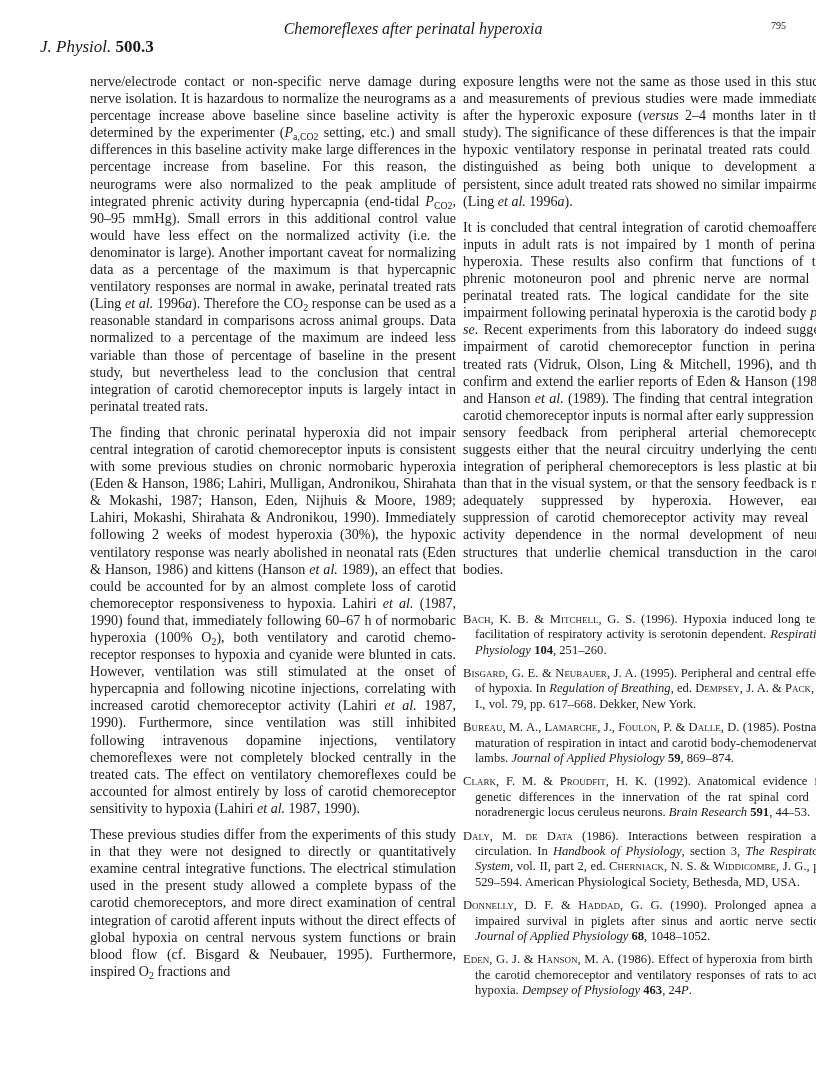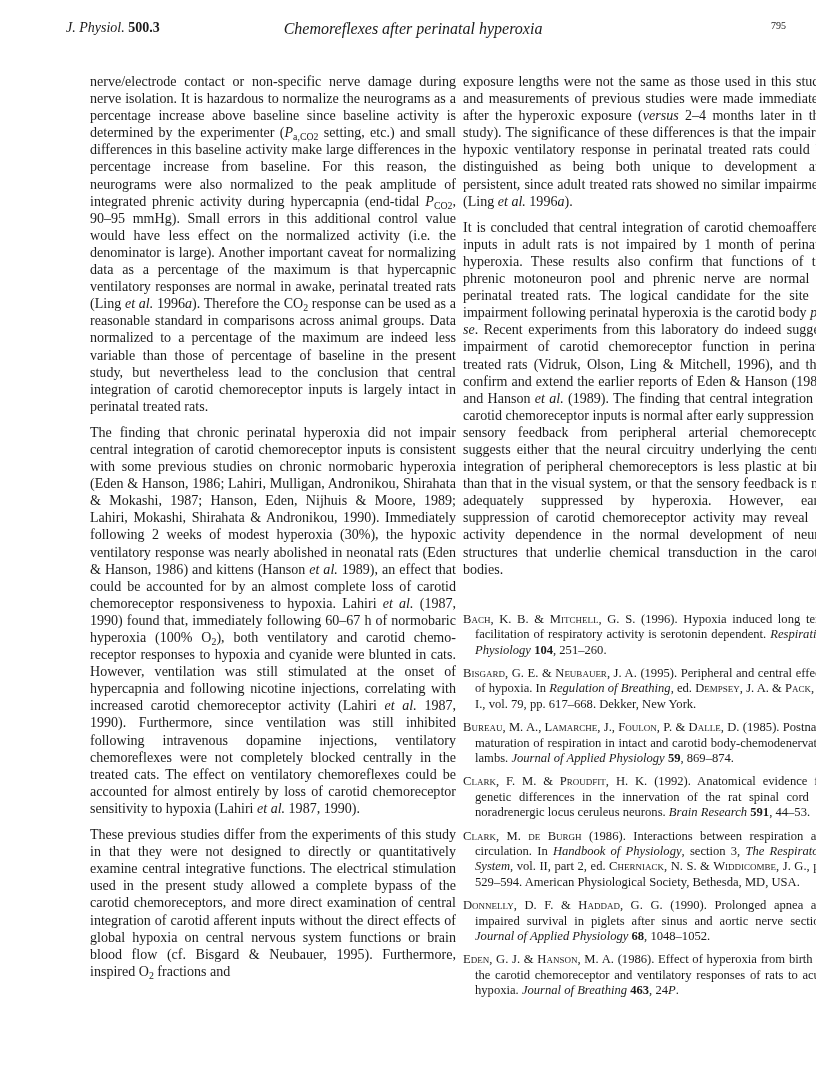--- a/index.html
+++ b/index.html
@@ -5,21 +5,21 @@
   html, body { margin: 0; padding: 0; background: #ffffff; }
   body {
     width: 816px; height: 1088px; position: relative; overflow: hidden;
     font-family: "DejaVu Serif", "Liberation Serif", serif;
     color: #1a1a1a;
   }
   .header {
     position: absolute; top: 20px; left: 40px; width: 746px; height: 20px;
     font-family: "Liberation Serif", serif; font-size: 14.5px;
   }
-  .header .journal { position: absolute; left: 0; top: 0; font-style: italic; font-size: 14px; margin-left: 26px; }
+  .header .journal { position: absolute; left: 0; top: 17px; font-style: italic; font-size: 17px; }
   .header .journal b { font-style: normal; font-weight: bold; }
   .header .running-title { position: absolute; left: 0; right: 0; text-align: center; top: 0; font-style: italic; font-size: 16px; }
   .header .page-number { position: absolute; right: 0; top: 0; font-size: 10px; }
 
   .col {
     position: absolute; top: 73px; width: 366px;
     font-family: "Liberation Serif", serif;
     font-size: 14.05px; line-height: 17.1px; text-align: justify;
     hyphens: manual;
     margin-left: 26px;
@@ -48,17 +48,17 @@
 </div>
 
 <div class="col right">
   <p>exposure lengths were not the same as those used in this study, and measurements of previous studies were made immediately after the hyperoxic exposure (<i>versus</i> 2–4 months later in this study). The significance of these differences is that the impaired hypoxic ventilatory response in perinatal treated rats could be distinguished as being both unique to development and persistent, since adult treated rats showed no similar impairment (Ling <i>et al.</i> 1996<i>a</i>).</p>
   <p>It is concluded that central integration of carotid chemoafferent inputs in adult rats is not impaired by 1 month of perinatal hyperoxia. These results also confirm that functions of the phrenic motoneuron pool and phrenic nerve are normal in perinatal treated rats. The logical candidate for the site of impairment following perinatal hyperoxia is the carotid body <i>per se</i>. Recent experiments from this laboratory do indeed suggest impairment of carotid chemoreceptor function in perinatal treated rats (Vidruk, Olson, Ling &amp; Mitchell, 1996), and thus confirm and extend the earlier reports of Eden &amp; Hanson (1986) and Hanson <i>et al.</i> (1989). The finding that central integration of carotid chemoreceptor inputs is normal after early suppression of sensory feedback from peripheral arterial chemoreceptors suggests either that the neural circuitry underlying the central integration of peripheral chemo­receptors is less plastic at birth than that in the visual system, or that the sensory feedback is not adequately suppressed by hyperoxia. However, early suppression of carotid chemo­receptor activity may reveal an activity dependence in the normal development of neural structures that underlie chemical transduction in the carotid bodies.</p>
   <div class="refs">
     <p class="ref"><span class="sc">Bach, K. B. &amp; Mitchell, G. S.</span> (1996). Hypoxia induced long term facilitation of respiratory activity is serotonin dependent. <i>Respiration Physiology</i> <b>104</b>, 251–260.</p>
     <p class="ref"><span class="sc">Bisgard, G. E. &amp; Neubauer, J. A.</span> (1995). Peripheral and central effects of hypoxia. In <i>Regulation of Breathing</i>, ed. <span class="sc">Dempsey, J. A. &amp; Pack, A. I.</span>, vol. 79, pp. 617–668. Dekker, New York.</p>
     <p class="ref"><span class="sc">Bureau, M. A., Lamarche, J., Foulon, P. &amp; Dalle, D.</span> (1985). Postnatal maturation of respiration in intact and carotid body-chemodenervated lambs. <i>Journal of Applied Physiology</i> <b>59</b>, 869–874.</p>
     <p class="ref"><span class="sc">Clark, F. M. &amp; Proudfit, H. K.</span> (1992). Anatomical evidence for genetic differences in the innervation of the rat spinal cord by noradrenergic locus ceruleus neurons. <i>Brain Research</i> <b>591</b>, 44–53.</p>
-    <p class="ref"><span class="sc">Clark, M. de Burgh</span> (1986). Interactions between respiration and circulation. In <i>Handbook of Physiology</i>, section 3, <i>The Respiratory System</i>, vol. II, part 2, ed. <span class="sc">Cherniack, N. S. &amp; Widdicombe, J. G.</span>, pp. 529–594. American Physiological Society, Bethesda, MD, USA.</p>
+    <p class="ref"><span class="sc">Daly, M. de Data</span> (1986). Interactions between respiration and circulation. In <i>Handbook of Physiology</i>, section 3, <i>The Respiratory System</i>, vol. II, part 2, ed. <span class="sc">Cherniack, N. S. &amp; Widdicombe, J. G.</span>, pp. 529–594. American Physiological Society, Bethesda, MD, USA.</p>
     <p class="ref"><span class="sc">Donnelly, D. F. &amp; Haddad, G. G.</span> (1990). Prolonged apnea and impaired survival in piglets after sinus and aortic nerve section. <i>Journal of Applied Physiology</i> <b>68</b>, 1048–1052.</p>
-    <p class="ref"><span class="sc">Eden, G. J. &amp; Hanson, M. A.</span> (1986). Effect of hyperoxia from birth on the carotid chemoreceptor and ventilatory responses of rats to acute hypoxia. <i>Journal of Breathing</i> <b>463</b>, 24<i>P</i>.</p>
+    <p class="ref"><span class="sc">Eden, G. J. &amp; Hanson, M. A.</span> (1986). Effect of hyperoxia from birth on the carotid chemoreceptor and ventilatory responses of rats to acute hypoxia. <i>Dempsey of Physiology</i> <b>463</b>, 24<i>P</i>.</p>
   </div>
 </div>
 
 </body></html>

